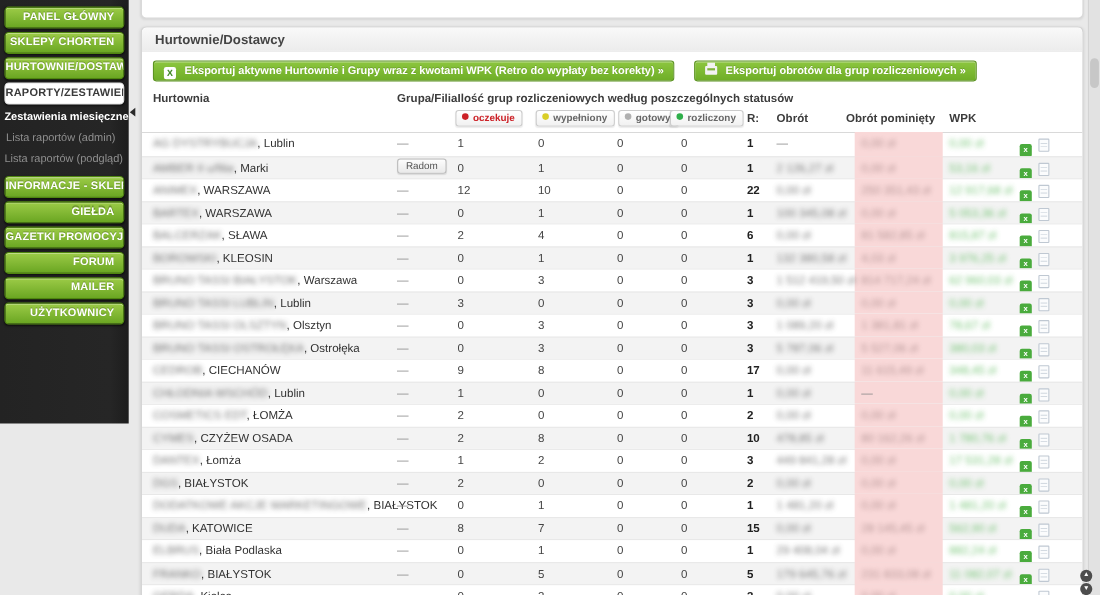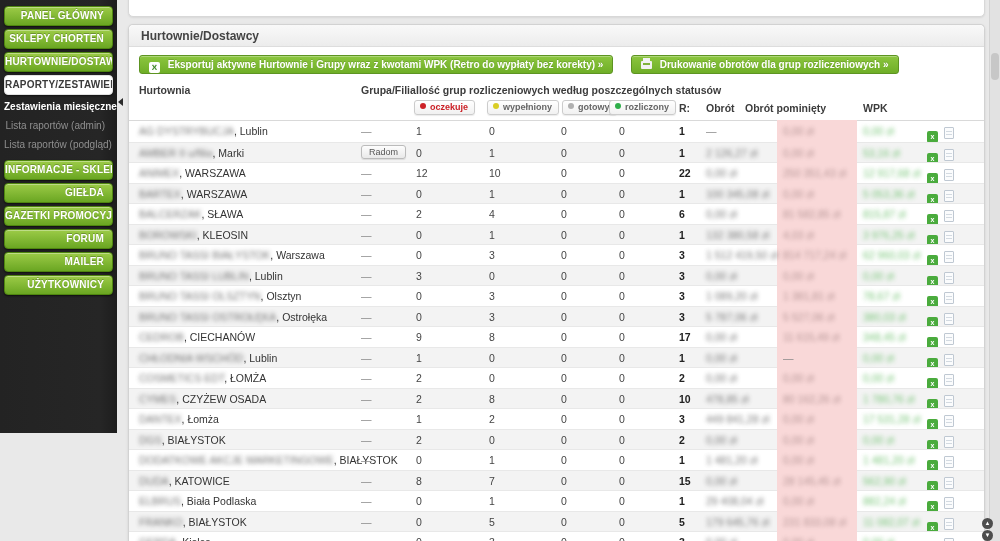--- a/index.html
+++ b/index.html
@@ -1,20 +1,20 @@
 <!DOCTYPE html>
 <html><head>
 <meta charset="utf-8">
 <style>
   * { margin:0; padding:0; box-sizing:border-box; }
   html,body { width:1000px; height:541px; overflow:hidden; }
   body { font-family:"Liberation Sans","DejaVu Sans",sans-serif; background:#e9e9e9; position:relative; }
 
   
-  .sidebar { position:absolute; left:0; top:0; width:117px; height:433px;
+  .sidebar { position:absolute; left:0; top:0; width:117px; height:385px;
              background:linear-gradient(90deg,#232323 0%,#262626 85%,#1d1d1d 100%); }
   .snav { padding-top:6px; }
   .sbtn { display:block; width:109px; margin:0 4px 3px 4px; height:20px; line-height:18px;
           border:1px solid #4f860f; border-radius:4px; text-align:right; padding-right:8px;
           font-size:10px; font-weight:bold; color:#fff; letter-spacing:.2px;
           background:linear-gradient(#9ccb47,#6aa622);
           box-shadow:inset 0 1px 0 rgba(255,255,255,.35), 0 1px 2px rgba(0,0,0,.6);
           text-shadow:0 -1px 0 rgba(0,0,0,.25); cursor:pointer; white-space:nowrap; overflow:hidden;}
   .sbtn.active { background:#ffffff; border-color:#e2e2e2; color:#3a3a3a; text-shadow:none;
           box-shadow:0 1px 2px rgba(0,0,0,.5); }
@@ -72,21 +72,21 @@
   .c-grupa { left:232px; }
   .c-s1 { left:287px; } .c-s2 { left:360px; } .c-s3 { left:432px; } .c-s4 { left:490px; }
   .c-r  { left:550px; font-weight:bold; color:#222; }
   .c-obrot { left:577px; }
   .c-pom { left:654px; }
   .c-wpk { left:734px; }
   .c-ic1 { left:798px; top:4px; } .c-ic2 { left:815px; top:4px; }
 
   .h-name { left:10px; } .h-grupa { left:232px; } .h-ilosc { left:287px; }
   .b-1 { left:285px; } .b-2 { left:358px; } .b-3 { left:433px; } .b-4 { left:480px; }
-  .h-r { left:550px; } .h-obrot { left:577px; } .h-pom { left:616px; } .h-wpk { left:734px; }
+  .h-r { left:550px; } .h-obrot { left:577px; } .h-pom { left:640px; } .h-wpk { left:734px; }
 
   .bname { filter:blur(2.3px); opacity:.8; color:#555; }
   .mval  { filter:blur(2.2px); opacity:.85; }
   .m-obrot { color:#666; }
   .m-pom   { color:#a98a8a; }
   .m-wpk   { color:#63bd63; }
   .dash { color:#8a8a8a; }
 
   .badge-radom { display:inline-block; height:14px; line-height:12px; border:1px solid #bbb; border-radius:3px;
           background:linear-gradient(#fdfdfd,#e9e9e9); padding:0 7px; font-size:9px; color:#555;
@@ -142,21 +142,21 @@
       <span>Hurtownie/Dostawcy</span>
     </header>
 
     <div class="toolbar">
       <button class="btn-green">
         <span class="icon-excel">X</span>
         <span>Eksportuj aktywne Hurtownie i Grupy wraz z kwotami WPK (Retro do wypłaty bez korekty) »</span>
       </button>
       <button class="btn-green">
         <span class="icon-print"></span>
-        <span>Drukowanie obrotów dla grup rozliczeniowych »</span>
+        <span>Eksportuj obrotów dla grup rozliczeniowych »</span>
       </button>
     </div>
 
     <div class="thead1">
       <span class="h-name">Hurtownia</span>
       <span class="h-grupa">Grupa/Filia</span>
       <span class="h-ilosc">Ilość grup rozliczeniowych według poszczególnych statusów</span>
     </div>
 
     <div class="thead2" id="thead2">

